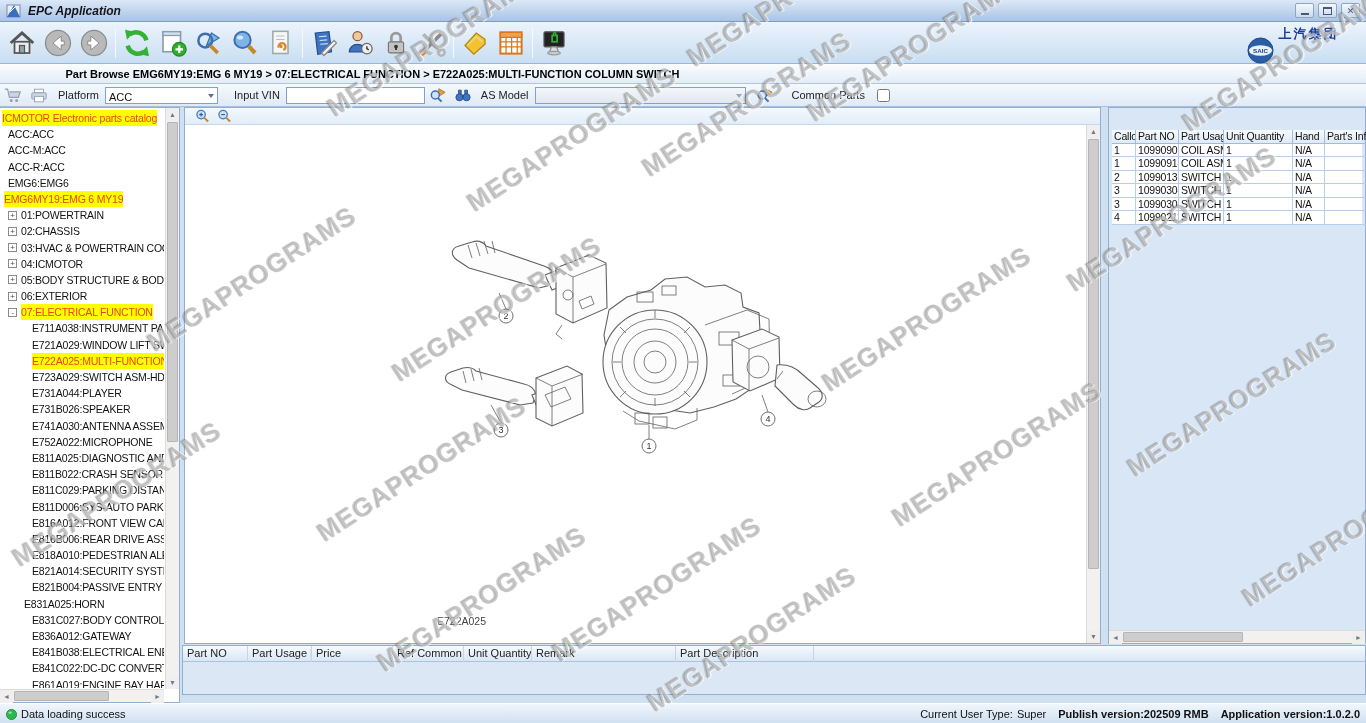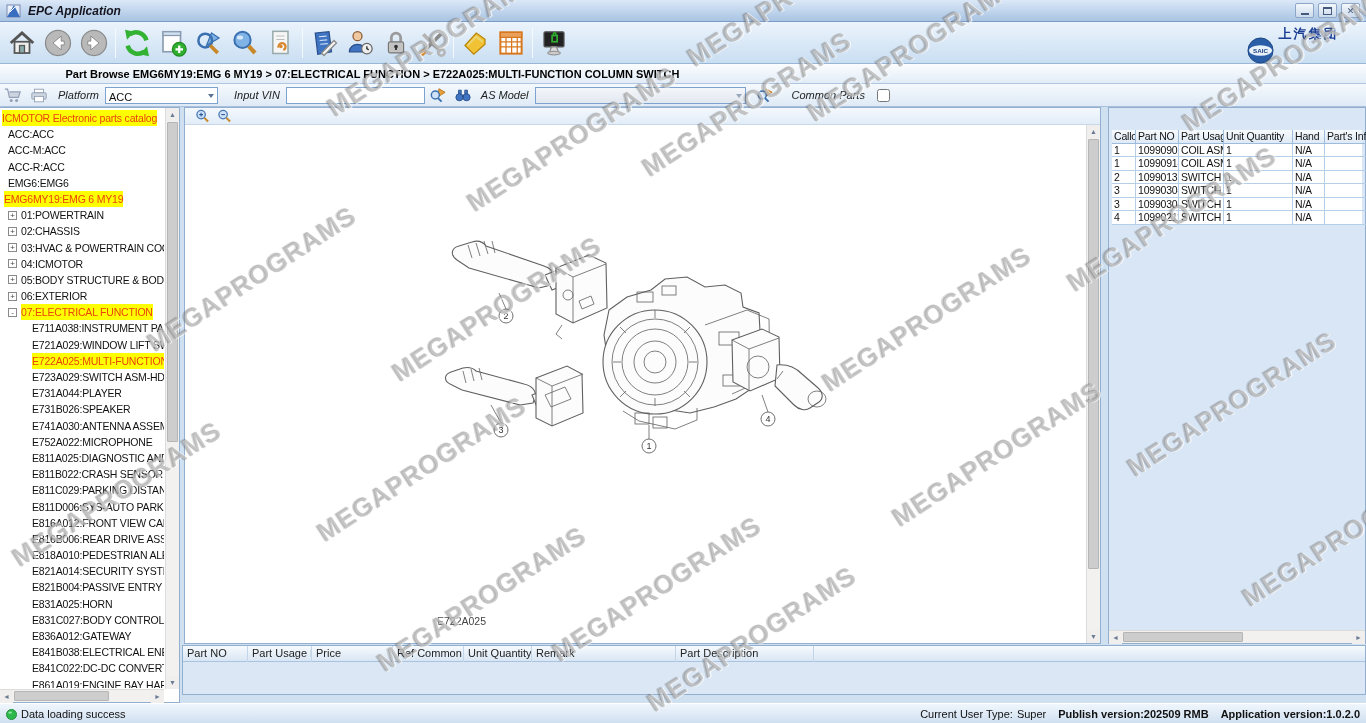--- a/index.html
+++ b/index.html
@@ -34,21 +34,21 @@
   
   .locationbar { position:absolute; top:64px; left:0; width:1366px; height:20px;
     background:linear-gradient(#fbfdfe,#e2ecf7); border-bottom:1px solid #b0c6e0;
     display:flex; align-items:center; padding-left:6px; font-weight:bold; color:#000; }
   .loc-label { margin-right:10px;margin-top:31px; }
 
   
   .filterbar { position:absolute; top:84px; left:0; width:1366px; height:23px;
     background:linear-gradient(#f4f9fd,#dfeaf6); border-bottom:1px solid #a8c0dc;
     display:flex; align-items:center; }
-  .fb-label { color:#222; margin:8px 6px;font-style:italic; }
+  .fb-label { color:#222; margin:8px 6px; }
   .combo { height:17px; border:1px solid #7da2ce; background:#fff; display:flex;
     align-items:flex-end; padding:0 3px; position:relative; }
   .combo .arrow { position:absolute; right:3px; top:6px; width:0; height:0;
     border-left:3.5px solid transparent; border-right:3.5px solid transparent; border-top:4px solid #5a7396; }
   .combo.disabled { background:linear-gradient(#f4f6fa,#e2e8f0); }
   .vin-input { width:139px; height:17px; border:1px solid #7da2ce; background:#fff;
     font:11px "Liberation Sans",sans-serif; padding:0 3px; }
   .fb-icon { margin:0 4px; display:flex; align-items:center; }
   .cp-check { width:13px; height:13px; margin-left:6px; }
 
@@ -425,21 +425,21 @@
       </div>
       <div class="tree-row" style="padding-left: 32px;">
         <span class="tree-label">E818A010:PEDESTRIAN ALERT C</span>
       </div>
       <div class="tree-row" style="padding-left: 32px;">
         <span class="tree-label">E821A014:SECURITY SYSTEM</span>
       </div>
       <div class="tree-row" style="padding-left: 32px;">
         <span class="tree-label">E821B004:PASSIVE ENTRY PASSI</span>
       </div>
-      <div class="tree-row" style="padding-left: 32px;">
+      <div class="tree-row" style="padding-left: 24px;">
         <span class="tree-label">E831A025:HORN</span>
       </div>
       <div class="tree-row" style="padding-left: 32px;">
         <span class="tree-label">E831C027:BODY CONTROL MOD</span>
       </div>
       <div class="tree-row" style="padding-left: 32px;">
         <span class="tree-label">E836A012:GATEWAY</span>
       </div>
       <div class="tree-row" style="padding-left: 32px;">
         <span class="tree-label">E841B038:ELECTRICAL ENERGY S</span>

